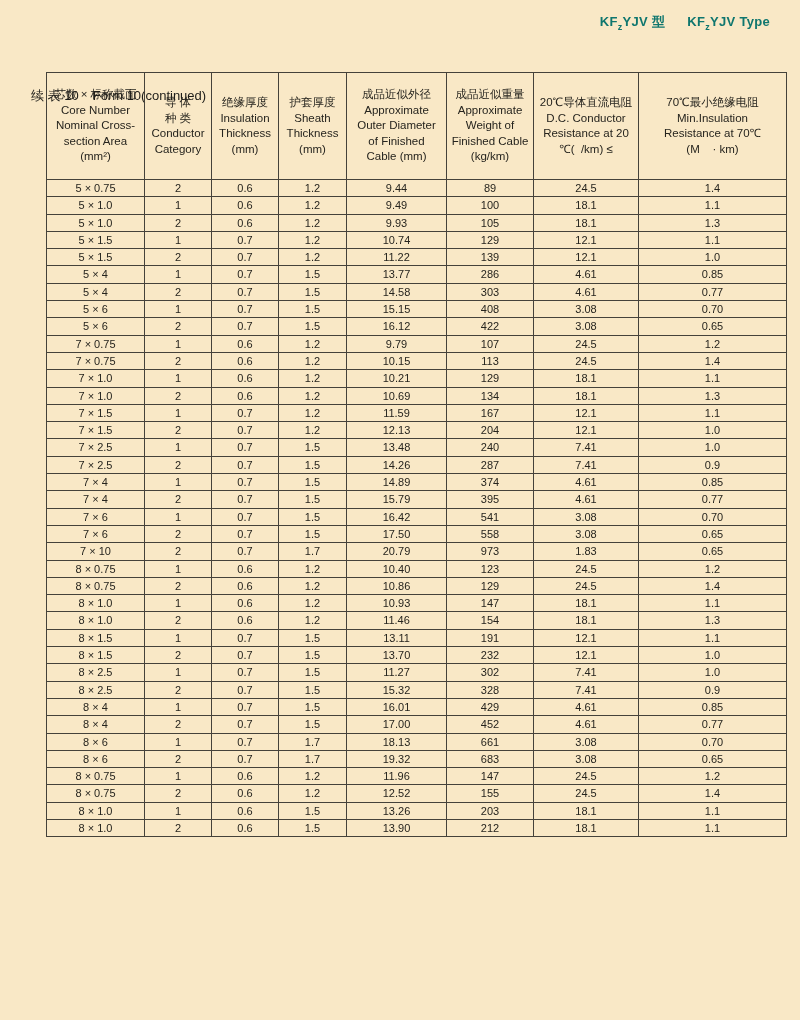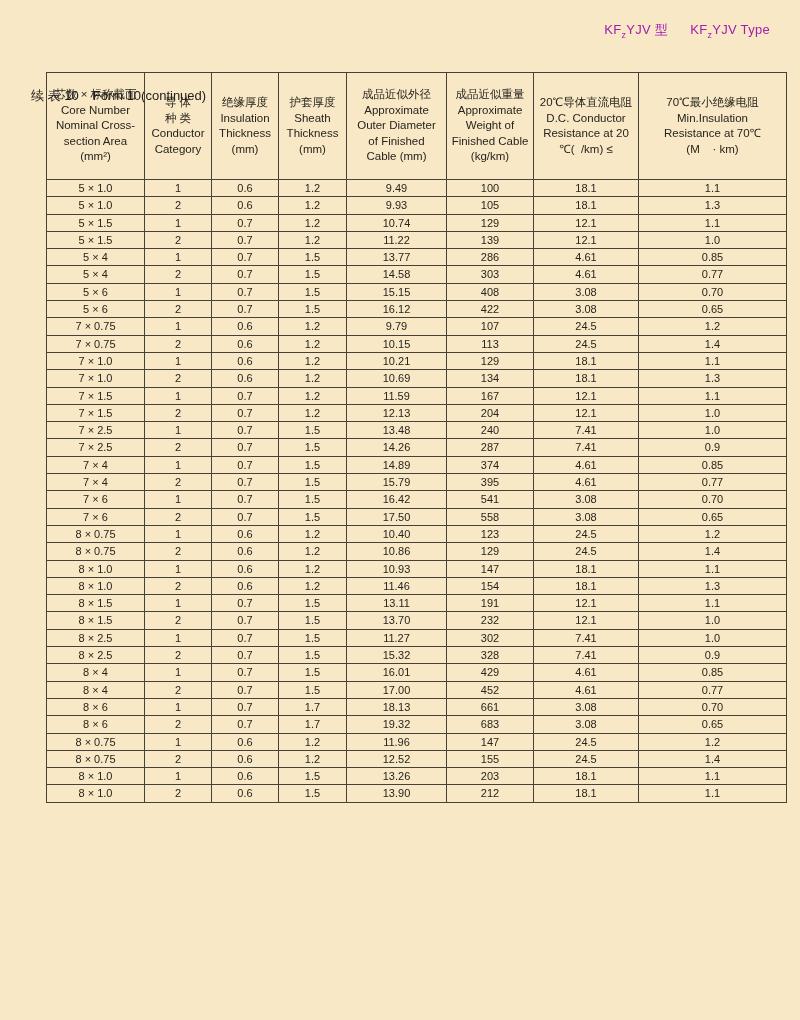--- a/index.html
+++ b/index.html
@@ -10,25 +10,25 @@
     width: 800px;
     height: 1020px;
     position: relative;
     background: #f9e8c6;
     font-family: "Liberation Sans", sans-serif;
     color: #23221c;
     overflow: hidden;
   }
   .type-label {
     position: absolute;
-    top: 21px;
+    top: 13px;
     right: 30px;
     font-size: 13px;
-    font-weight: normal;
-    color: #a21caf;
+    font-weight: bold;
+    color: #0f766e;
     letter-spacing: 0.3px;
     white-space: nowrap;
   }
   .type-label sub {
     font-size: 9px;
     line-height: 0;
   }
   .type-label .gap {
     display: inline-block;
     width: 22px;
@@ -152,20 +152,30 @@
         <th>
           <div class="hline">70℃最小绝缘电阻</div>
           <div class="hline">Min.Insulation</div>
           <div class="hline">Resistance at 70℃</div>
           <div class="hline">(M    · km)</div>
         </th>
       </tr>
   </thead>
   <tbody>
       <tr>
+        <td>5 × 0.75</td>
+        <td>2</td>
+        <td>0.6</td>
+        <td>1.2</td>
+        <td>9.44</td>
+        <td>89</td>
+        <td>24.5</td>
+        <td>1.4</td>
+      </tr>
+      <tr>
         <td>5 × 1.0</td>
         <td>1</td>
         <td>0.6</td>
         <td>1.2</td>
         <td>9.49</td>
         <td>100</td>
         <td>18.1</td>
         <td>1.1</td>
       </tr>
       <tr>
@@ -349,20 +359,30 @@
         <td>0.70</td>
       </tr>
       <tr>
         <td>7 × 6</td>
         <td>2</td>
         <td>0.7</td>
         <td>1.5</td>
         <td>17.50</td>
         <td>558</td>
         <td>3.08</td>
+        <td>0.65</td>
+      </tr>
+      <tr>
+        <td>7 × 10</td>
+        <td>2</td>
+        <td>0.7</td>
+        <td>1.7</td>
+        <td>20.79</td>
+        <td>973</td>
+        <td>1.83</td>
         <td>0.65</td>
       </tr>
       <tr>
         <td>8 × 0.75</td>
         <td>1</td>
         <td>0.6</td>
         <td>1.2</td>
         <td>10.40</td>
         <td>123</td>
         <td>24.5</td>

